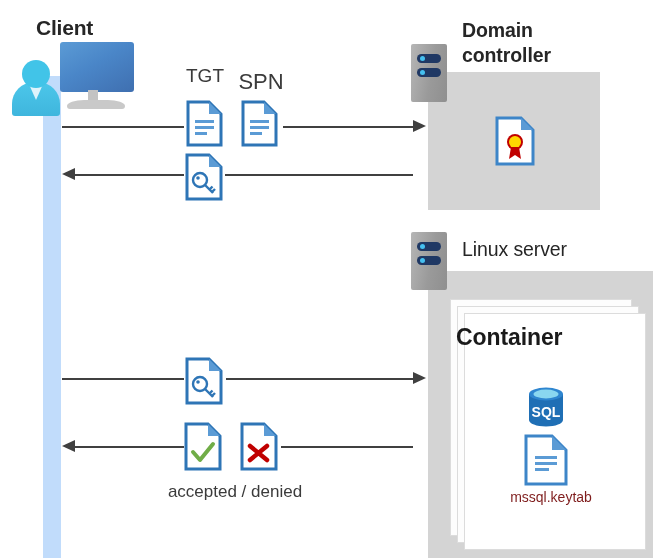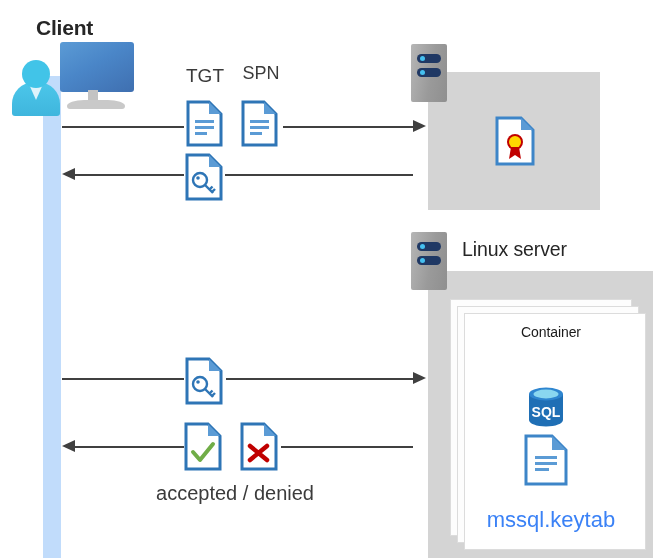--- a/index.html
+++ b/index.html
@@ -51,52 +51,51 @@
     left: 462px; top: 222px;
     width: 190px;
     font-size: 19.5px;
     font-weight: normal;
     color: #262626;
     letter-spacing: -0.1px;
   }
   .title-container {
     left: 456px; top: 308px;
     width: 190px;
+    font-size: 23px;
+    font-weight: bold;
+    color: #1a1a1a;
+    letter-spacing: -0.1px;
+  }
+  .label-doc {
+    left: 456px; top: 473px;
+    width: 190px;
     text-align: center;
     font-size: 14px;
-    font-weight: normal;
-    color: #1a1a1a;
-    letter-spacing: -0.1px;
-  }
-  .label-doc {
-    left: 456px; top: 491px;
-    width: 190px;
-    text-align: center;
-    font-size: 22px;
-    color: #3b82f6;
+    color: #7f1d1d;
   }
   .label-tgt {
     left: 183px; top: 49px;
     width: 44px;
     text-align: center;
     font-size: 19px;
     color: #3b3b3b;
   }
   .label-spn {
-    left: 238px; top: 47px;
+    left: 238px; top: 53px;
     width: 46px;
     text-align: center;
-    font-size: 18px;
+    font-size: 22px;
     color: #3b3b3b;
   }
   .label-accepted {
     left: 130px; top: 466px;
     width: 210px;
     text-align: center;
-    font-size: 20px;
+    font-size: 17px;
     color: #3b3b3b;
   }
 
   
   .zone-dc {
     left: 428px; top: 56px;
     width: 172px; height: 138px;
     background: #d4d4d4;
   }
   .zone-linux {
@@ -211,20 +210,21 @@
     <div class="abs person-head"></div>
   </div>
 
   <div class="abs title-client">Client</div>
 
   <div class="abs zone-dc"></div>
   <div class="abs server server-dc">
     <span class="slot s1"></span>
     <span class="slot s2"></span>
   </div>
+  <div class="abs title-dc"><span>Domain</span><br><span>controller</span></div>
 
   <div class="doc" style="left:495px;top:100px;">
     <svg width="40" height="50" viewBox="0 0 40 50">
       <path d="M2 2 H26 L38 14 V48 H2 Z" fill="#ffffff" stroke="#3d85c8" stroke-width="3"></path>
       <path d="M26 2 L38 14 H26 Z" fill="#5b9bd5"></path>
       <circle cx="20" cy="26" r="8" fill="#c00000"></circle>
       <circle cx="20" cy="26" r="6" fill="#ffd600"></circle>
       <path d="M16 31 L14 43 L20 39 L26 43 L24 31 Z" fill="#c00000"></path>
     </svg>
   </div>

